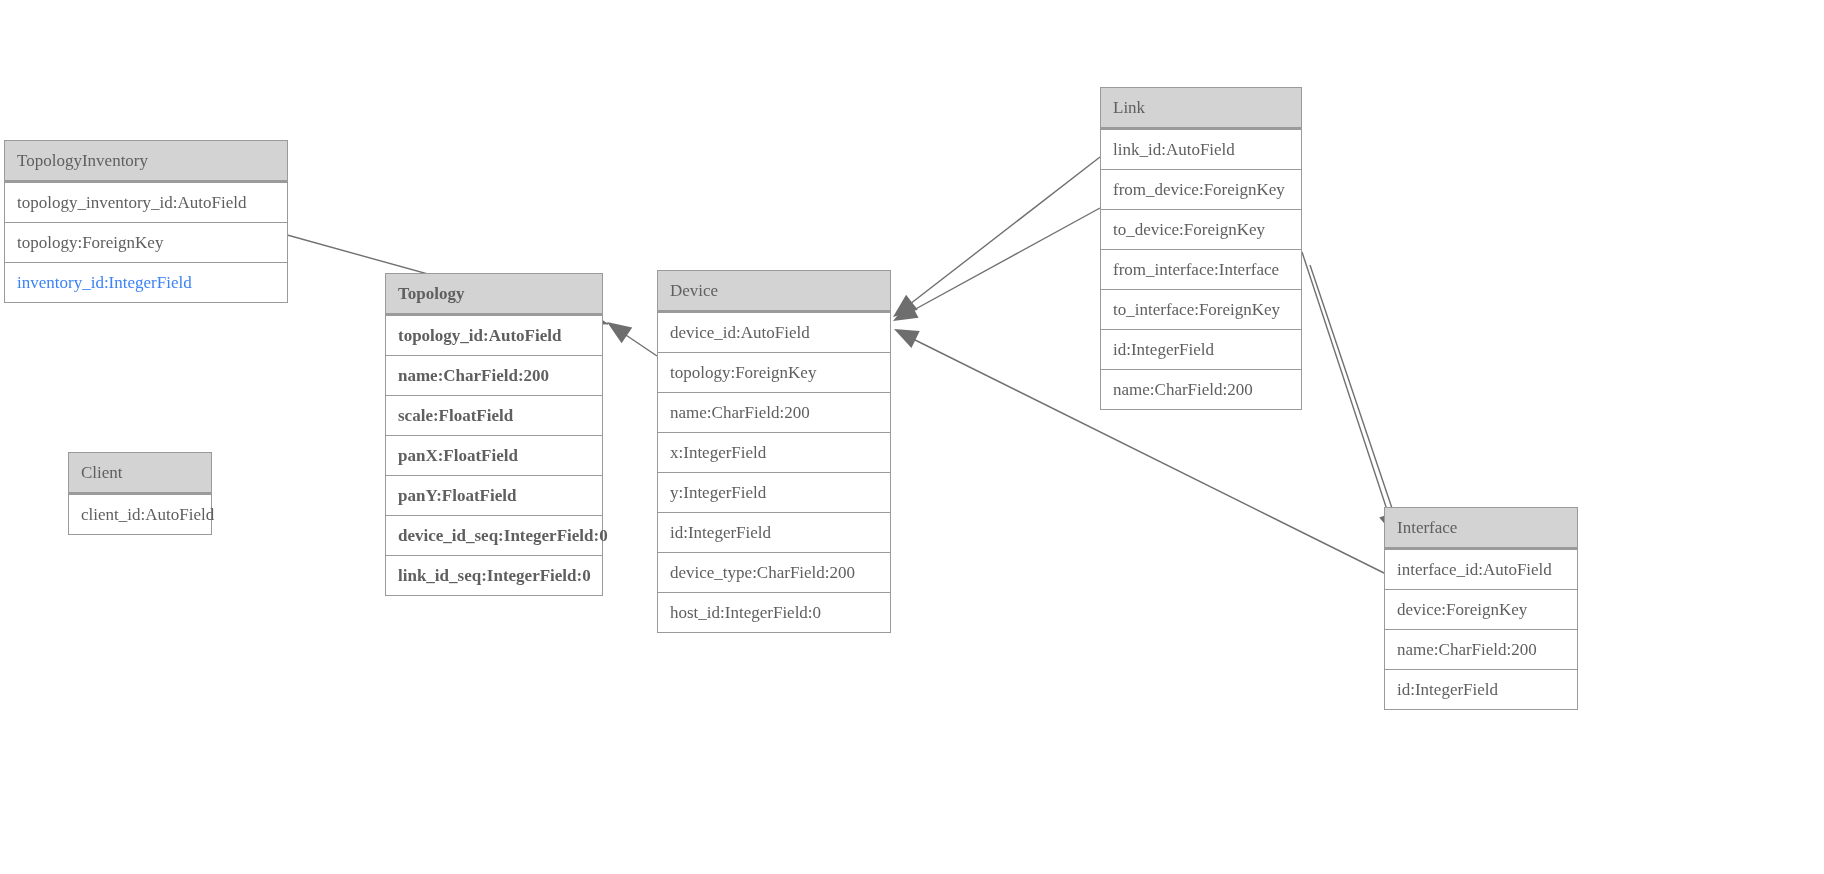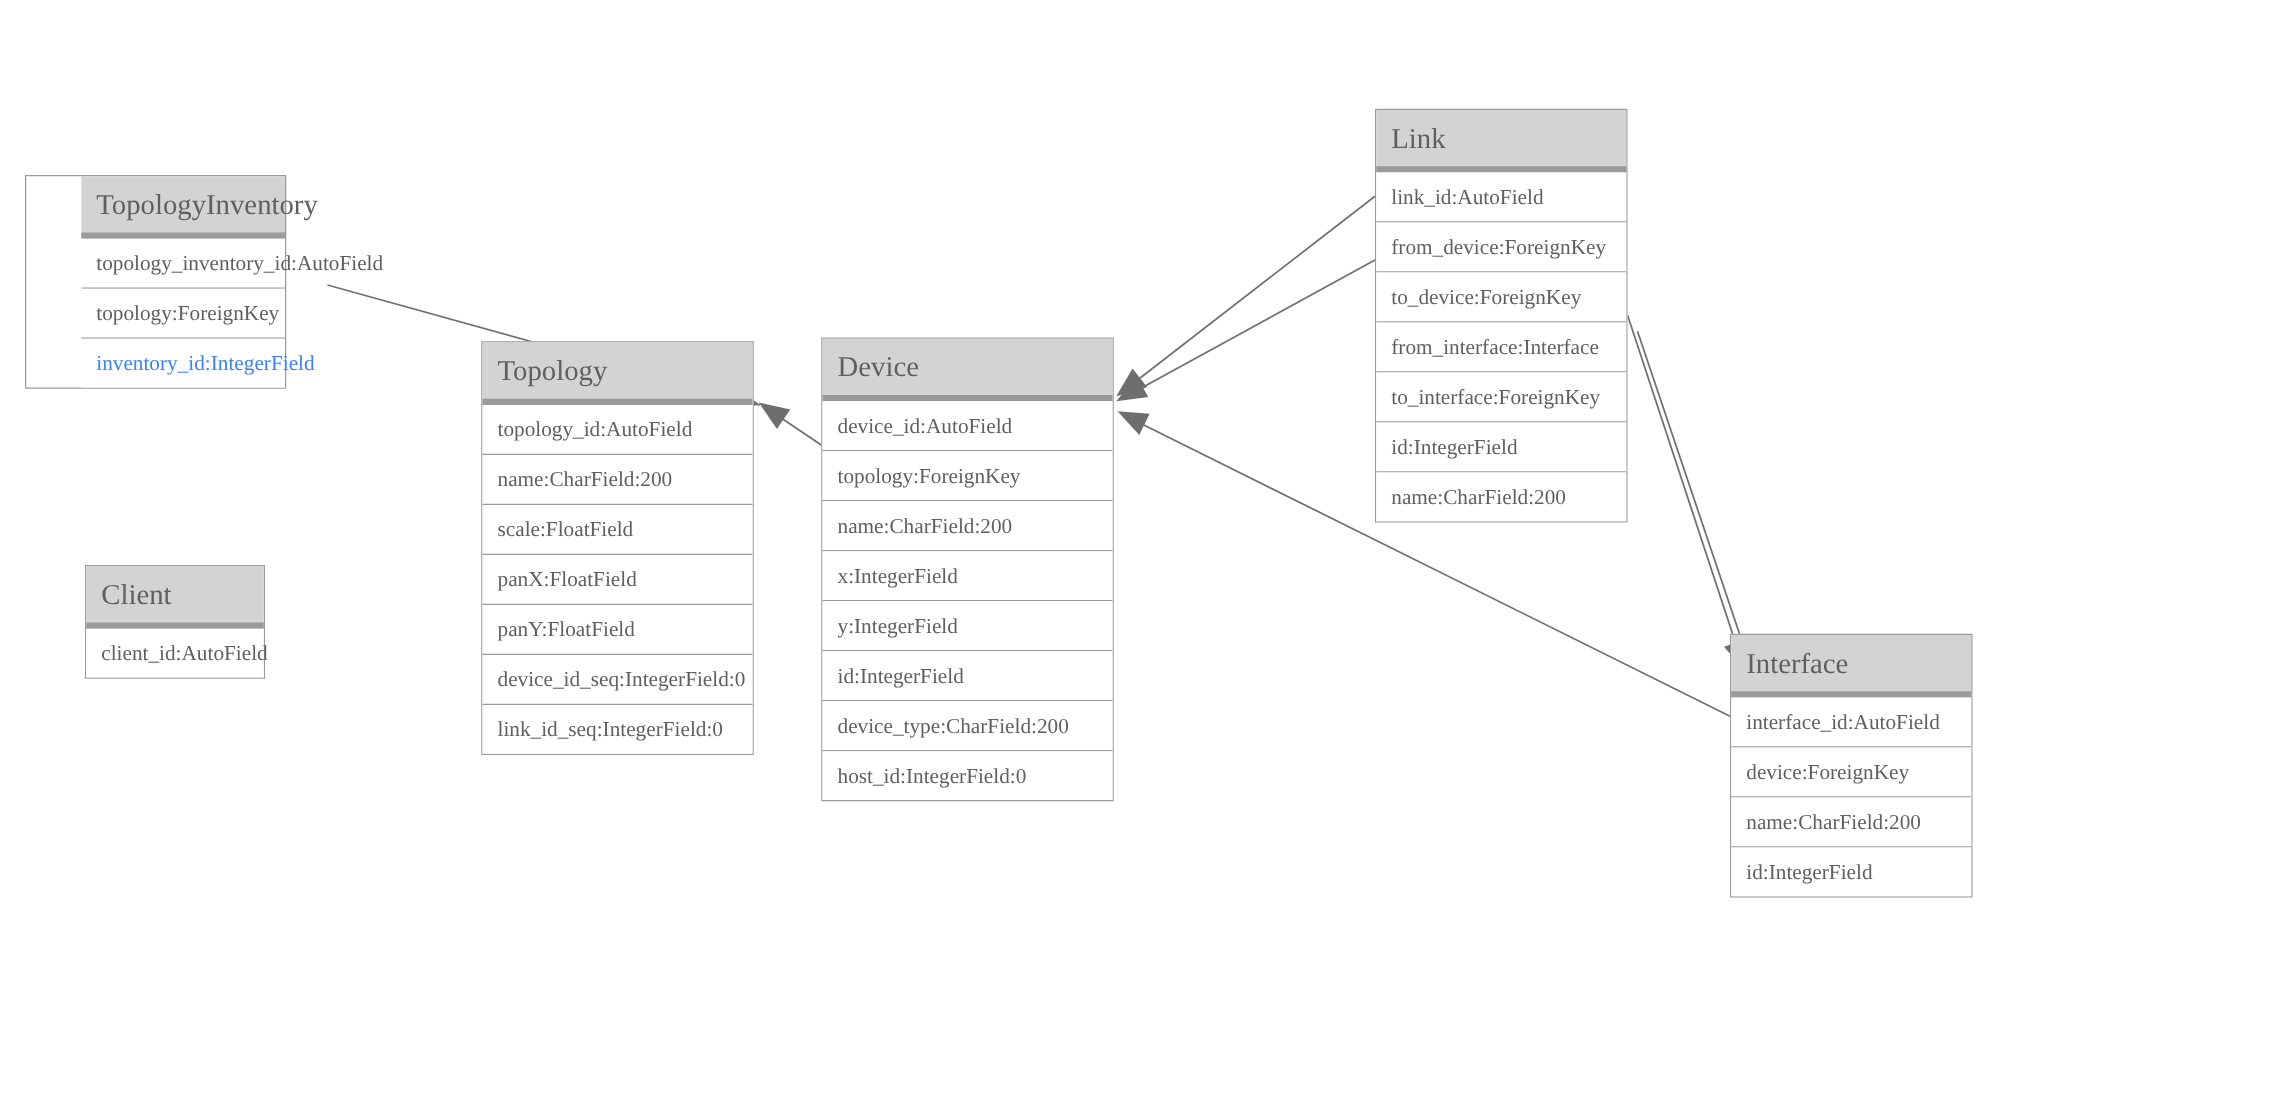--- a/index.html
+++ b/index.html
@@ -27,23 +27,23 @@
   .entity {
     position: absolute;
     box-sizing: border-box;
     border: 1px solid #9a9a9a;
     background: #ffffff;
     z-index: 5;
   }
   .entity-header {
     box-sizing: border-box;
     background: #d3d3d3;
-    border-bottom: 5px solid #14532d;
+    border-bottom: 3px solid #14532d;
     color: #5f5f5f;
-    font-size: 23px;
+    font-size: 17px;
     line-height: 1;
     padding: 11px 10px 11px 12px;
     white-space: nowrap;
   }
   .entity-rows {
     display: block;
   }
   .entity-row {
     box-sizing: border-box;
     border-bottom: 1px solid #9a9a9a;
@@ -90,35 +90,35 @@
           <polygon points="0,0 -24,-9.5 -24,9.5" fill="#6e6e6e" transform="translate(1396,537) rotate(71)"></polygon>
         </g>
         <g>
           <path d="M 1310,265 L 1398,526" stroke="#707070" stroke-width="1.4" fill="none"></path>
           <polygon points="0,0 -24,-9.5 -24,9.5" fill="#6e6e6e" transform="translate(1400,537) rotate(71)"></polygon>
         </g>
       </g>
   </svg>
 
   <div id="entity-container">
-      <div class="entity" style="left: 20px; top: 140px; width: 209px; border-color: rgb(154, 154, 154); padding-left: 44px;">
+      <div class="entity" style="left: 4px; top: 140px; width: 284px; border-color: rgb(154, 154, 154);">
         <div class="entity-header" style="background: rgb(211, 211, 211); color: rgb(95, 95, 95); border-bottom-color: rgb(154, 154, 154);">TopologyInventory</div>
         <div class="entity-rows">
           <div class="entity-row" style="color: rgb(95, 95, 95); border-bottom-color: rgb(154, 154, 154);">topology_inventory_id:AutoField</div>
           <div class="entity-row" style="color: rgb(95, 95, 95); border-bottom-color: rgb(154, 154, 154);">topology:ForeignKey</div>
           <div class="entity-row" style="color: #3b82f6; border-bottom-color: rgb(154, 154, 154);">inventory_id:IntegerField</div>
         </div>
       </div>
       <div class="entity" style="left: 68px; top: 452px; width: 144px; border-color: rgb(154, 154, 154);">
         <div class="entity-header" style="background: rgb(211, 211, 211); color: rgb(95, 95, 95); border-bottom-color: rgb(154, 154, 154);">Client</div>
         <div class="entity-rows">
           <div class="entity-row" style="color: rgb(95, 95, 95); border-bottom-color: rgb(154, 154, 154);">client_id:AutoField</div>
         </div>
       </div>
-      <div class="entity" style="left: 385px; top: 273px; width: 218px; border-color: rgb(154, 154, 154);">
+      <div class="entity" style="left: 385px; top: 273px; width: 218px; border-color: rgb(154, 154, 154); font-weight: bold;">
         <div class="entity-header" style="background: rgb(211, 211, 211); color: rgb(95, 95, 95); border-bottom-color: rgb(154, 154, 154);">Topology</div>
         <div class="entity-rows">
           <div class="entity-row" style="color: rgb(95, 95, 95); border-bottom-color: rgb(154, 154, 154);">topology_id:AutoField</div>
           <div class="entity-row" style="color: rgb(95, 95, 95); border-bottom-color: rgb(154, 154, 154);">name:CharField:200</div>
           <div class="entity-row" style="color: rgb(95, 95, 95); border-bottom-color: rgb(154, 154, 154);">scale:FloatField</div>
           <div class="entity-row" style="color: rgb(95, 95, 95); border-bottom-color: rgb(154, 154, 154);">panX:FloatField</div>
           <div class="entity-row" style="color: rgb(95, 95, 95); border-bottom-color: rgb(154, 154, 154);">panY:FloatField</div>
           <div class="entity-row" style="color: rgb(95, 95, 95); border-bottom-color: rgb(154, 154, 154); text-align: right;">device_id_seq:IntegerField:0</div>
           <div class="entity-row" style="color: rgb(95, 95, 95); border-bottom-color: rgb(154, 154, 154);">link_id_seq:IntegerField:0</div>
         </div>

